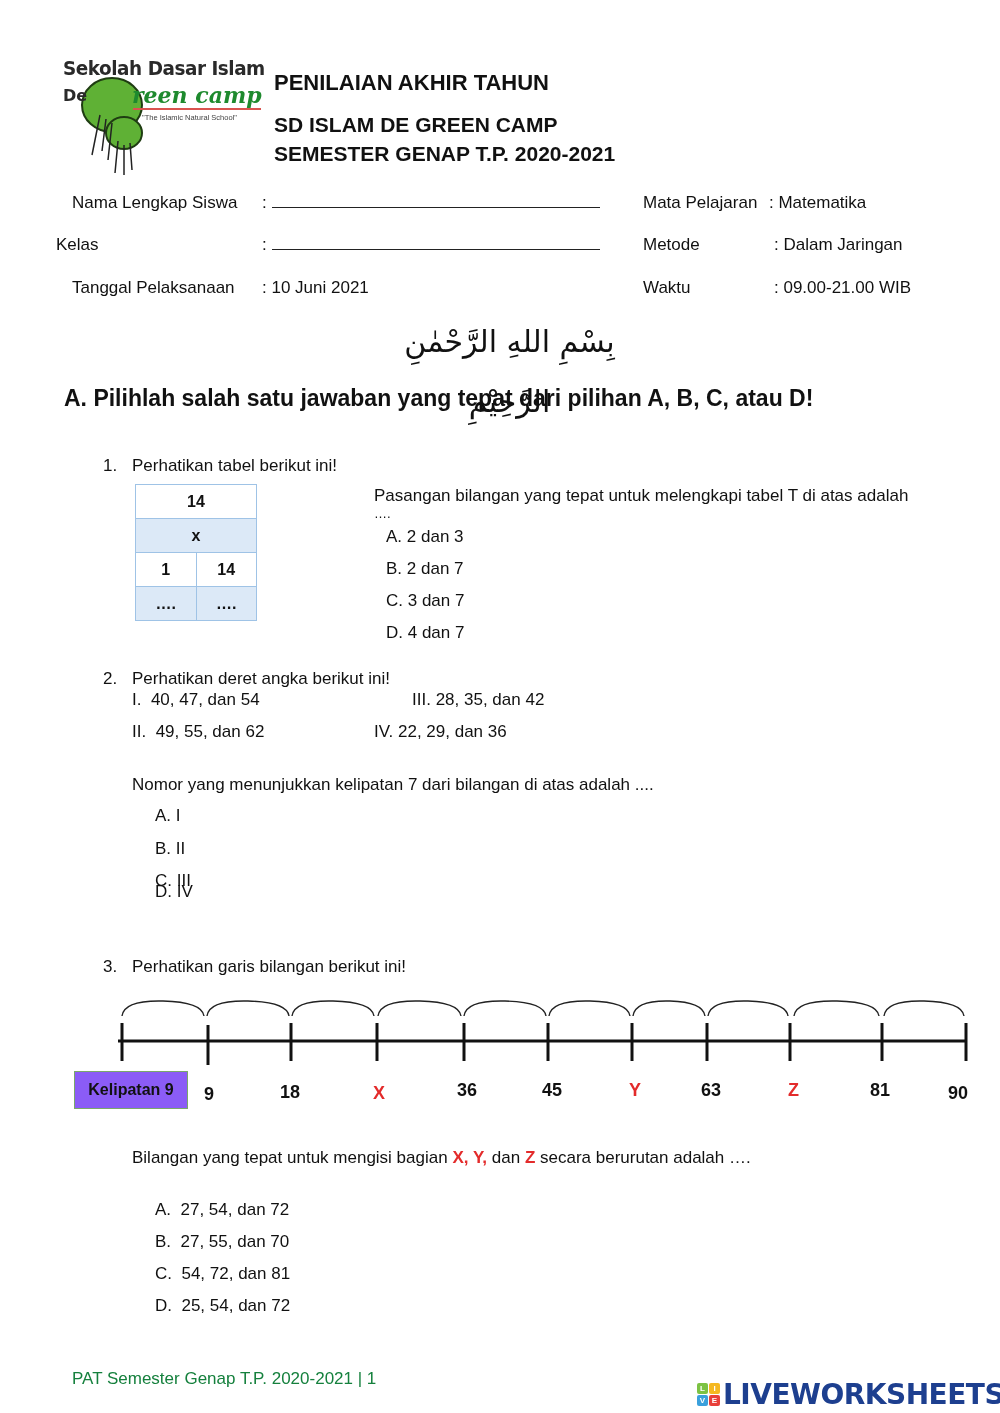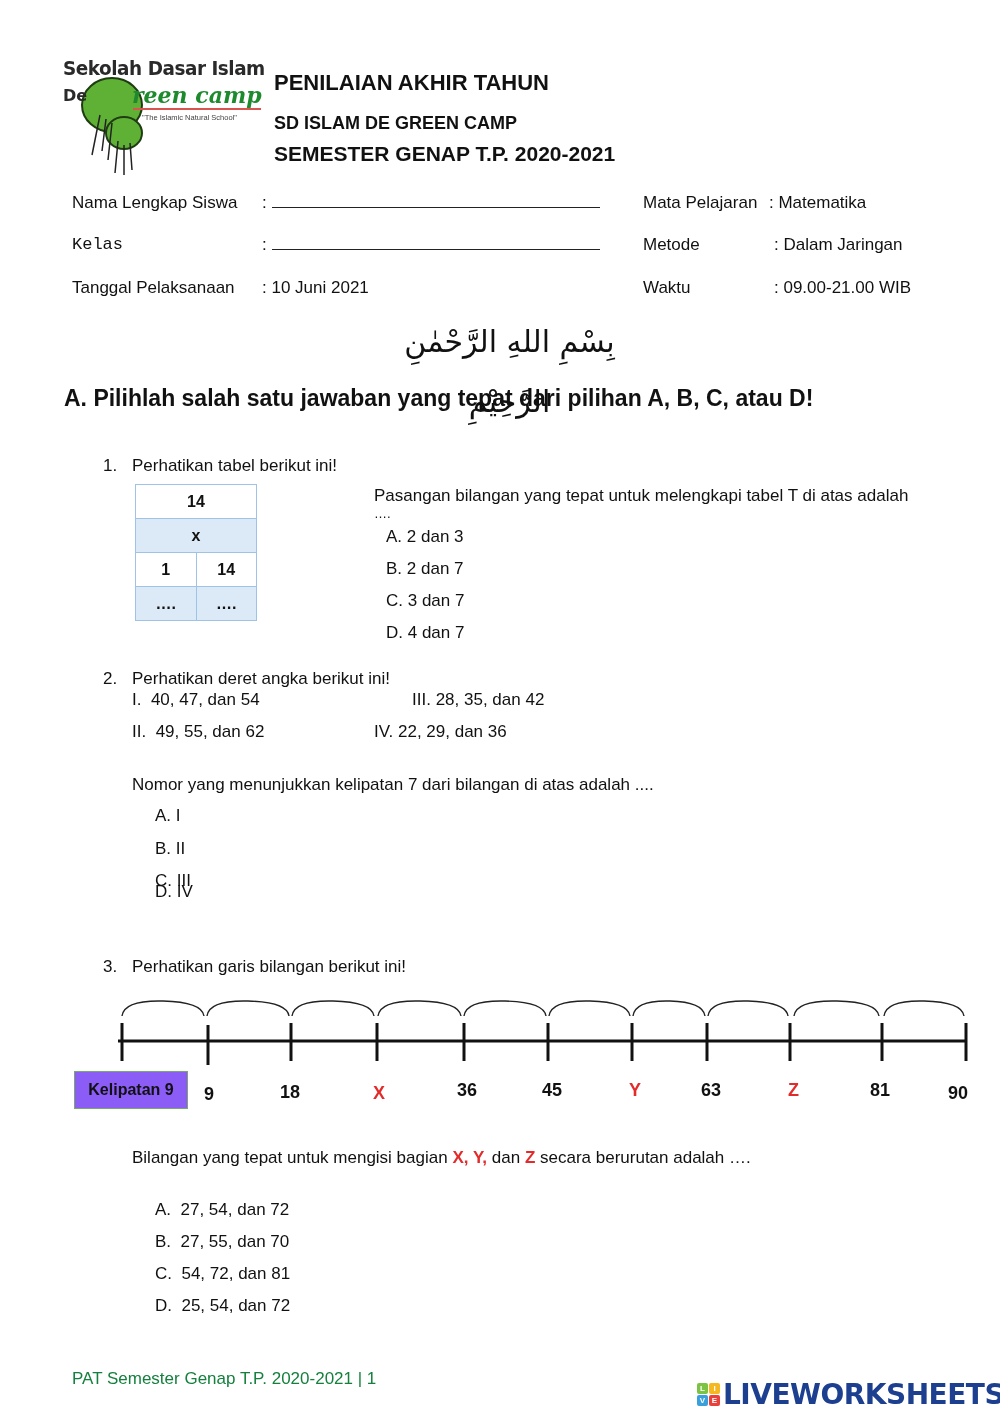--- a/index.html
+++ b/index.html
@@ -8,21 +8,21 @@
   .abs { position: absolute; }
   .logo { left: 60px; top: 55px; width: 205px; height: 125px; }
   .logo-top { left: 63px; top: 56px; font-family: "DejaVu Sans", sans-serif; font-weight: bold;
               font-size: 20px; color: #2a2a2a; letter-spacing: -0.5px; transform: scaleX(0.92); transform-origin: left; white-space: nowrap; }
   .logo-de { left: 63px; top: 86px; font-family: "DejaVu Sans", sans-serif; font-weight: bold; font-size: 16px; color: #2a2a2a; }
   .logo-gc { left: 132px; top: 82px; font-family: "DejaVu Serif", serif; font-style: italic; font-weight: bold;
              font-size: 22px; color: #1e8a2e; white-space: nowrap; }
   .logo-rule { left: 133px; top: 108px; width: 128px; height: 2px; background: #d9534f; }
   .logo-tag { left: 142px; top: 113px; font-size: 7.5px; color: #444; white-space: nowrap; }
   .title1 { left: 274px; top: 70px; font-size: 22px; font-weight: bold; white-space: nowrap; }
-  .title2 { left: 274px; top: 113px; font-size: 18px; font-weight: bold; white-space: nowrap; }
+  .title2 { left: 274px; top: 113px; font-size: 21px; font-weight: bold; white-space: nowrap; }
   .title3 { left: 274px; top: 142px; font-size: 21px; font-weight: bold; white-space: nowrap; }
   .info { font-size: 17px; white-space: nowrap; }
   .blank { display: inline-block; width: 328px; border-bottom: 1.5px solid #222; height: 14px; vertical-align: baseline; margin-left: 5px; }
   .basmalah { left: 372px; top: 312px; width: 275px; height: 60px; }
   .section { left: 64px; top: 385px; font-size: 23px; font-weight: bold; white-space: nowrap; }
   .q { font-size: 17px; white-space: nowrap; }
   table.t1 { position: absolute; left: 135px; top: 484px; width: 122px; border-collapse: collapse; font-weight: bold; font-size: 16px; padding-left: 18px; }
   table.t1 td { border: 1px solid #9fc3e6; text-align: center; height: 33px; padding: 0; }
   table.t1 tr.shade td { background: #dce9f7; }
   .red { color: #e32b2b; font-weight: bold; }
@@ -55,21 +55,21 @@
 <div class="abs title1">PENILAIAN AKHIR TAHUN</div>
 <div class="abs title2">SD ISLAM DE GREEN CAMP</div>
 <div class="abs title3">SEMESTER GENAP T.P. 2020-2021</div>
 
 <div class="abs info" style="left:72px; top:193px;">
   <span>Nama Lengkap Siswa</span>
 </div>
 <div class="abs info" style="left:262px; top:193px;">
   <span>:</span><span class="blank"></span>
 </div>
-<div class="abs info" style="left:72px; top:235px;font-family:Liberation Mono, monospace;">
+<div class="abs info" style="left:56px; top:235px;">
   <span>Kelas</span>
 </div>
 <div class="abs info" style="left:262px; top:235px;">
   <span>:</span><span class="blank"></span>
 </div>
 <div class="abs info" style="left:72px; top:278px;">
   <span>Tanggal Pelaksanaan</span>
 </div>
 <div class="abs info" style="left:262px; top:278px;text-align:center;">
   <span>:</span> <span>10 Juni 2021</span>

